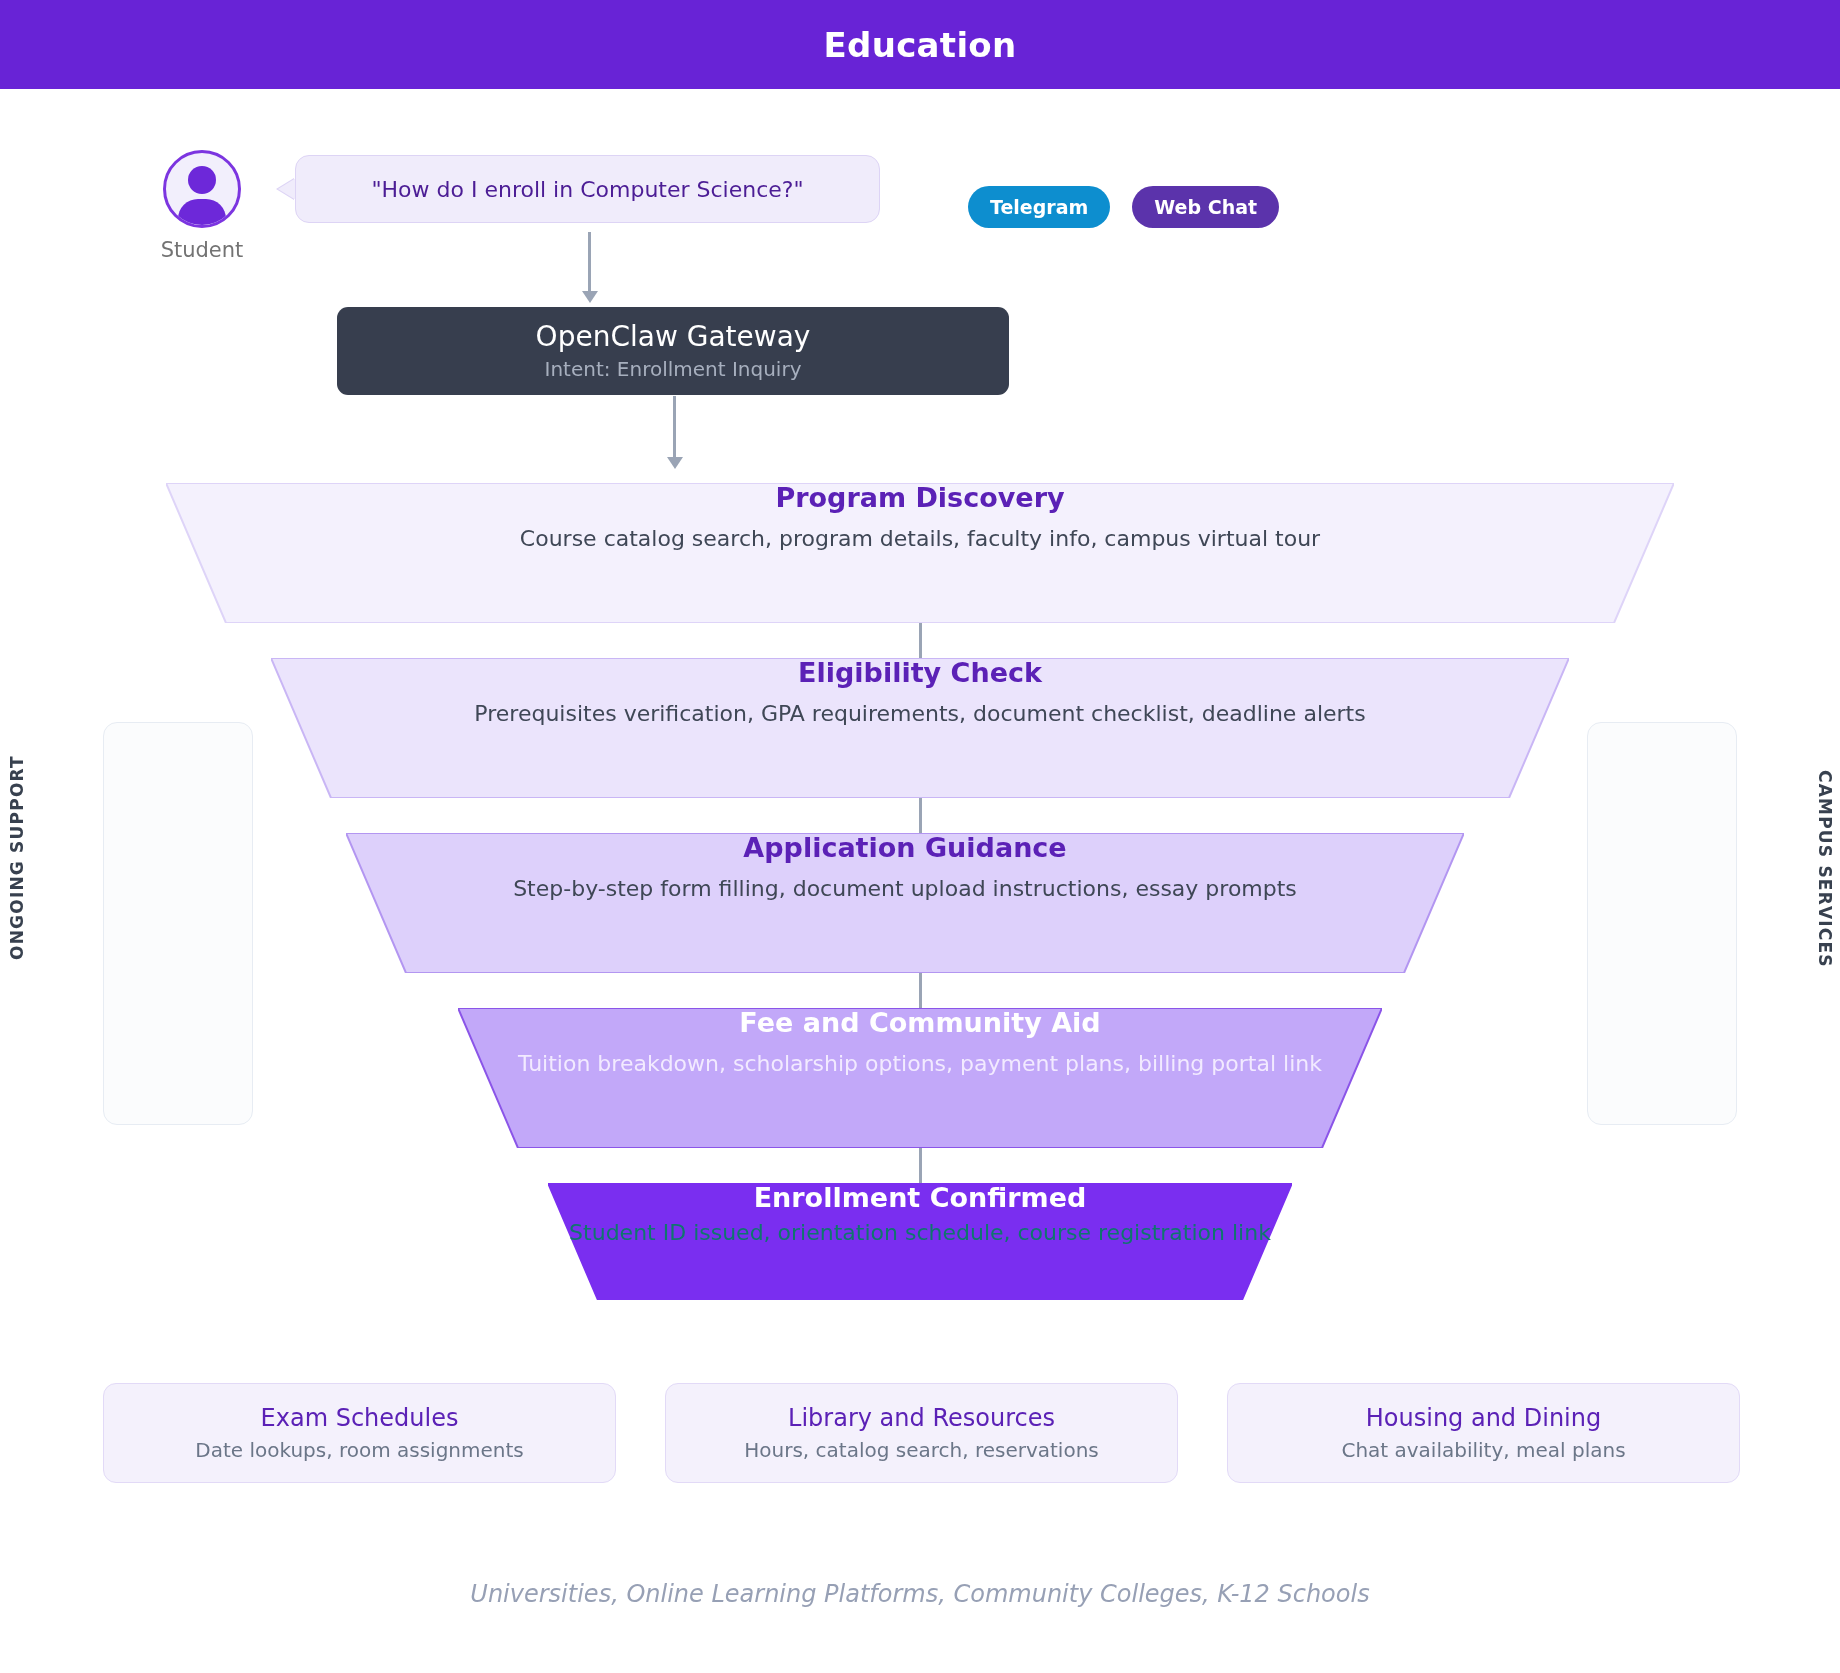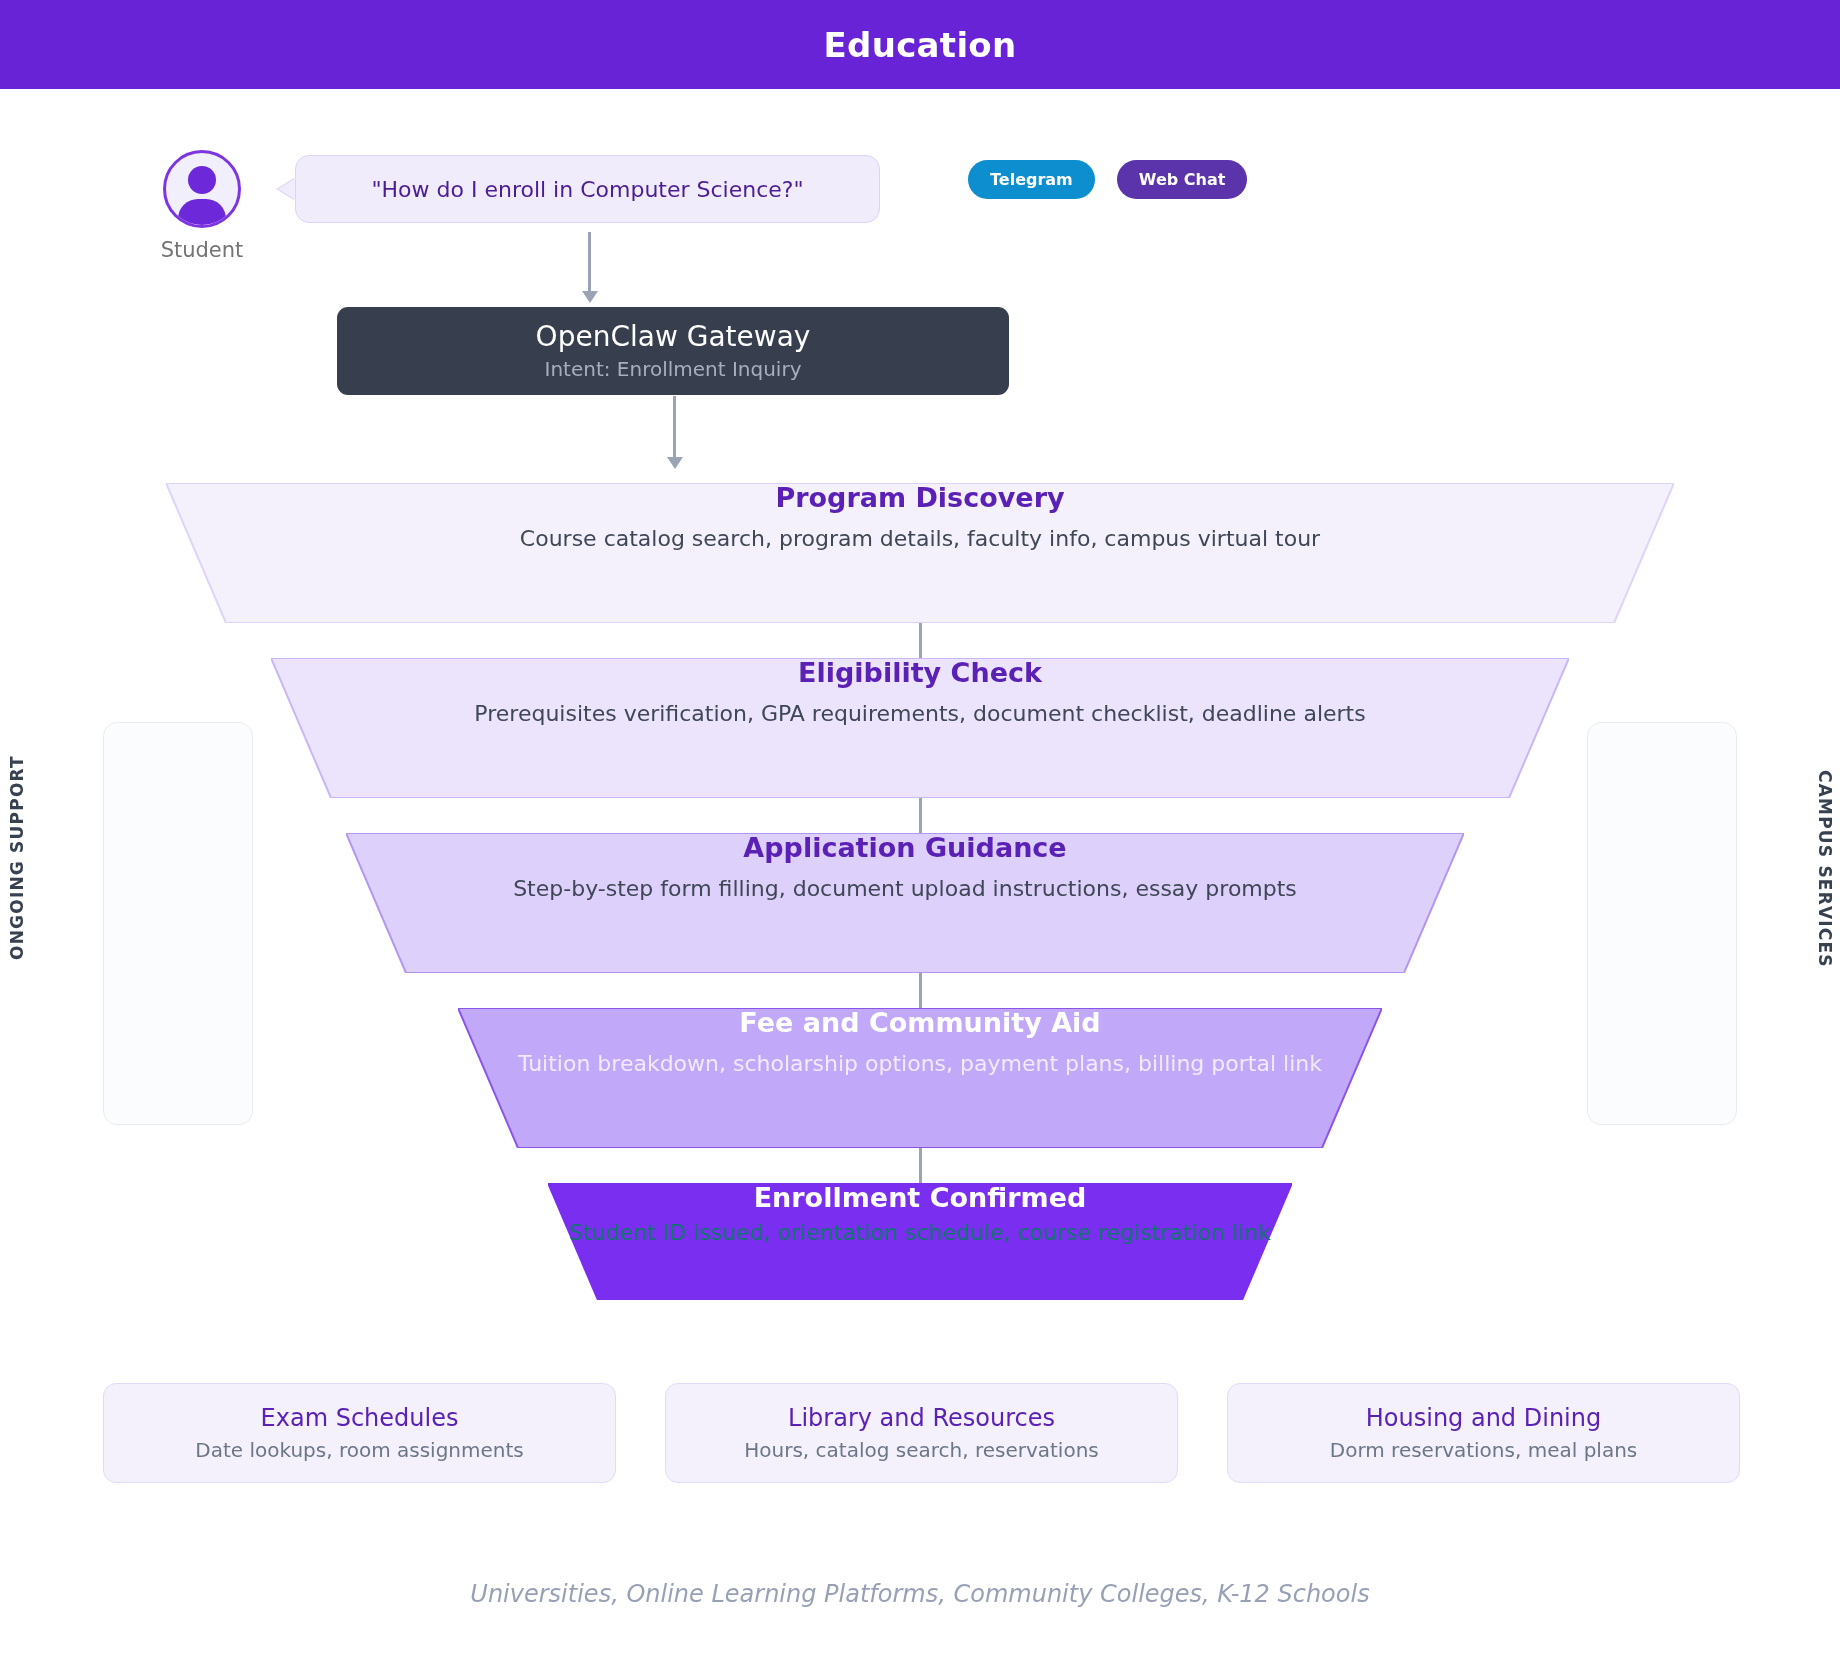--- a/index.html
+++ b/index.html
@@ -110,23 +110,24 @@
   #channels {
     position: absolute;
     left: 968px; top: 160px;
     display: flex;
     gap: 22px;
   }
   .channel-badge {
     padding: 10px 22px;
     border-radius: 22px;
     color: #ffffff;
-    font-size: 16px;
+    font-size: 19px;
     font-weight: bold;
     white-space: nowrap;
+    margin-top: 26px;
   }
 
   
   #gateway {
     position: absolute;
     left: 337px; top: 307px;
     width: 672px; height: 88px;
     background: #373e4e;
     border-radius: 11px;
     display: flex;
@@ -365,19 +366,19 @@
     <div class="service-card">
       <div class="service-title">Exam Schedules</div>
       <div class="service-desc">Date lookups, room assignments</div>
     </div>
     <div class="service-card">
       <div class="service-title">Library and Resources</div>
       <div class="service-desc">Hours, catalog search, reservations</div>
     </div>
     <div class="service-card">
       <div class="service-title">Housing and Dining</div>
-      <div class="service-desc">Dorm reservations, meal plans</div>
+      <div class="service-desc">Chat availability, meal plans</div>
     </div>
   </div>
 
   <div id="footer-note">Universities, Online Learning Platforms, Community Colleges, K-12 Schools</div>
 
 </div>
 
 </body></html>

